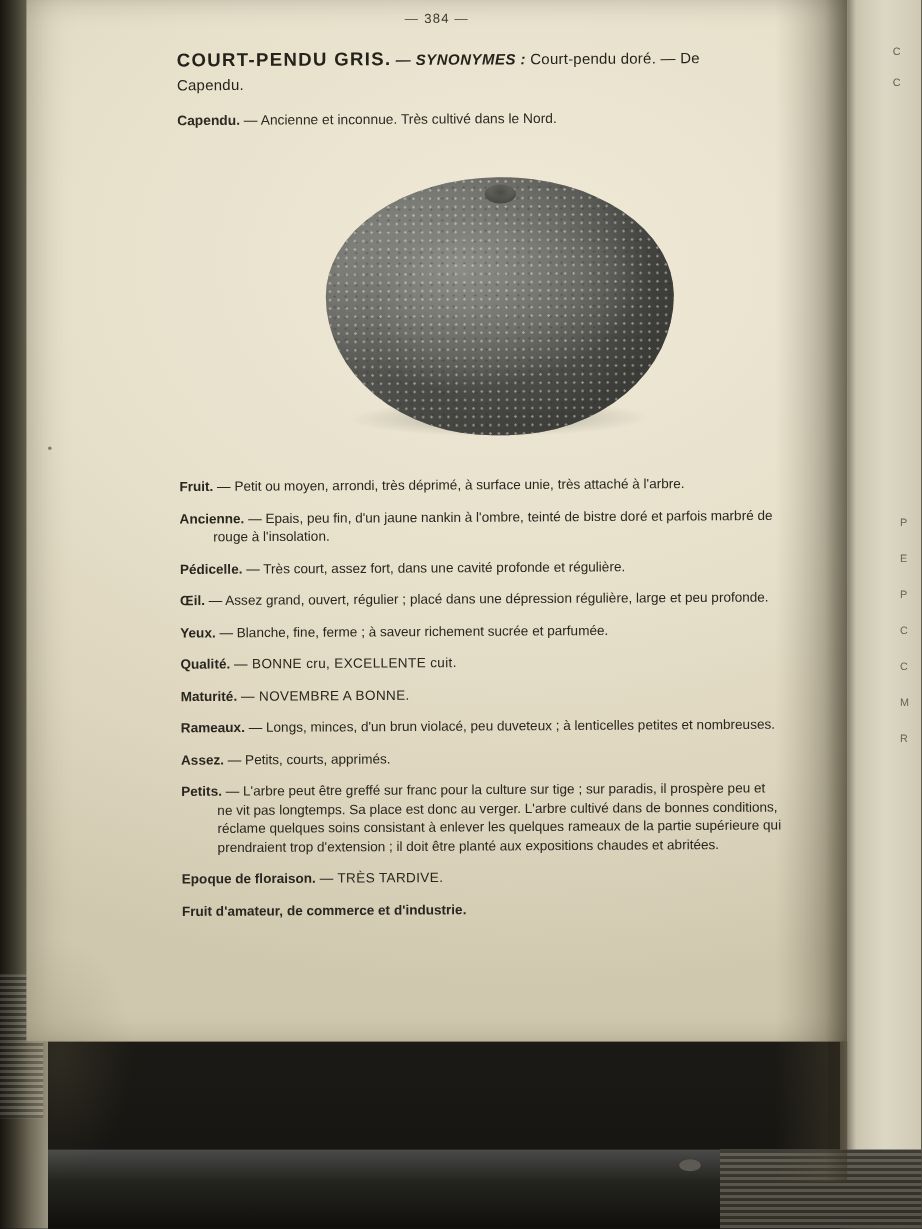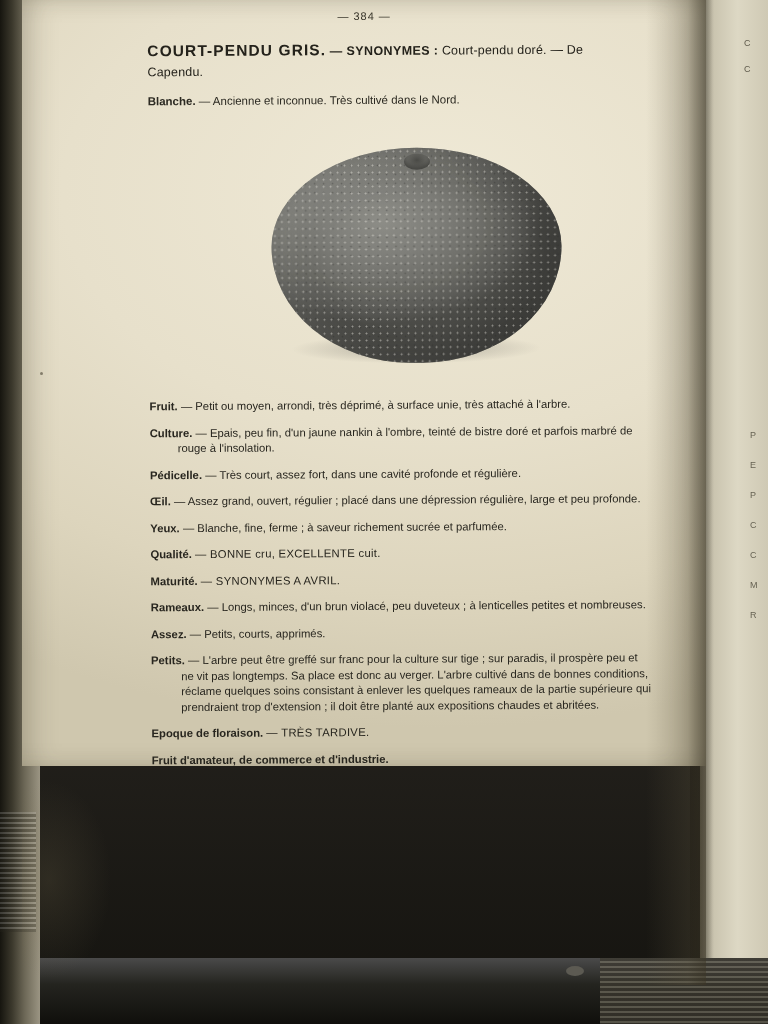--- a/index.html
+++ b/index.html
@@ -109,21 +109,21 @@
     background: repeating-linear-gradient(180deg, rgba(255,255,255,.30) 0px, rgba(255,255,255,.30) 2px, rgba(40,38,30,.55) 2px, rgba(40,38,30,.55) 5px);
     opacity: .55;
   }
 
   
   #page {
     position: absolute;
     left: 22px;
     top: 0px;
     width: 684px;
-    height: 766px;
+    height: 868px;
     background:
       radial-gradient(120% 70% at 60% 25%, #efe9d6 0%, #e7e0cb 45%, #ddd5bd 75%, #cfc7ae 100%);
     box-shadow: inset -26px 0 34px -18px rgba(60,54,38,.55),
                 inset 18px 0 30px -14px rgba(60,54,38,.35);
   }
   
   #gutter {
     position: absolute;
     right: 0; top: 0;
     width: 60px; height: 985px;
@@ -173,20 +173,21 @@
     color: #24221b;
   }
   .vname {
     font-weight: bold;
     font-size: 15.5px;
     letter-spacing: 1.1px;
   }
   .syn-label {
     font-weight: bold;
     letter-spacing: .4px;
+    font-style: italic;
   }
   .syn-val { letter-spacing: .2px; }
 
   #origine {
     position: absolute;
     left: 125px;
     top: 92px;
     width: 475px;
     font-size: 11.5px;
     line-height: 16px;
@@ -302,40 +303,40 @@
 
       <div id="page-number">— 384 —</div>
 
       <div id="title-block">
         <span class="vname">COURT-PENDU GRIS.</span>
         <span class="syn-label">— SYNONYMES :</span>
         <span class="syn-val">Court-pendu doré. — De Capendu.</span>
       </div>
 
       <div id="origine">
-        <span class="lbl">Blanche.</span>
+        <span class="lbl">Capendu.</span>
         <span>— Ancienne et inconnue. Très cultivé dans le Nord.</span>
       </div>
 
       <div id="fig">
         <div id="apple-shadow"></div>
         <div id="apple"></div>
         <div id="apple-speckle"></div>
         <div id="apple-stem"></div>
       </div>
 
       <div id="desc">
 
         <p class="p">
           <span class="lbl">Fruit.</span>
           <span>— Petit ou moyen, arrondi, très déprimé, à surface unie, très attaché à l'arbre.</span>
         </p>
 
         <p class="p">
-          <span class="lbl">Culture.</span>
+          <span class="lbl">Ancienne.</span>
           <span>— Epais, peu fin, d'un jaune nankin à l'ombre, teinté de bistre doré et parfois marbré de rouge à l'insolation.</span>
         </p>
 
         <p class="p">
           <span class="lbl">Pédicelle.</span>
           <span>— Très court, assez fort, dans une cavité profonde et régulière.</span>
         </p>
 
         <p class="p">
           <span class="lbl">Œil.</span>
@@ -347,21 +348,21 @@
           <span>— Blanche, fine, ferme ; à saveur richement sucrée et parfumée.</span>
         </p>
 
         <p class="p">
           <span class="lbl">Qualité.</span>
           <span class="small-caps">— BONNE cru, EXCELLENTE cuit.</span>
         </p>
 
         <p class="p">
           <span class="lbl">Maturité.</span>
-          <span class="small-caps">— SYNONYMES A AVRIL.</span>
+          <span class="small-caps">— NOVEMBRE A BONNE.</span>
         </p>
 
         <p class="p">
           <span class="lbl">Rameaux.</span>
           <span>— Longs, minces, d'un brun violacé, peu duveteux ; à lenticelles petites et nombreuses.</span>
         </p>
 
         <p class="p">
           <span class="lbl">Assez.</span>
           <span>— Petits, courts, apprimés.</span>

